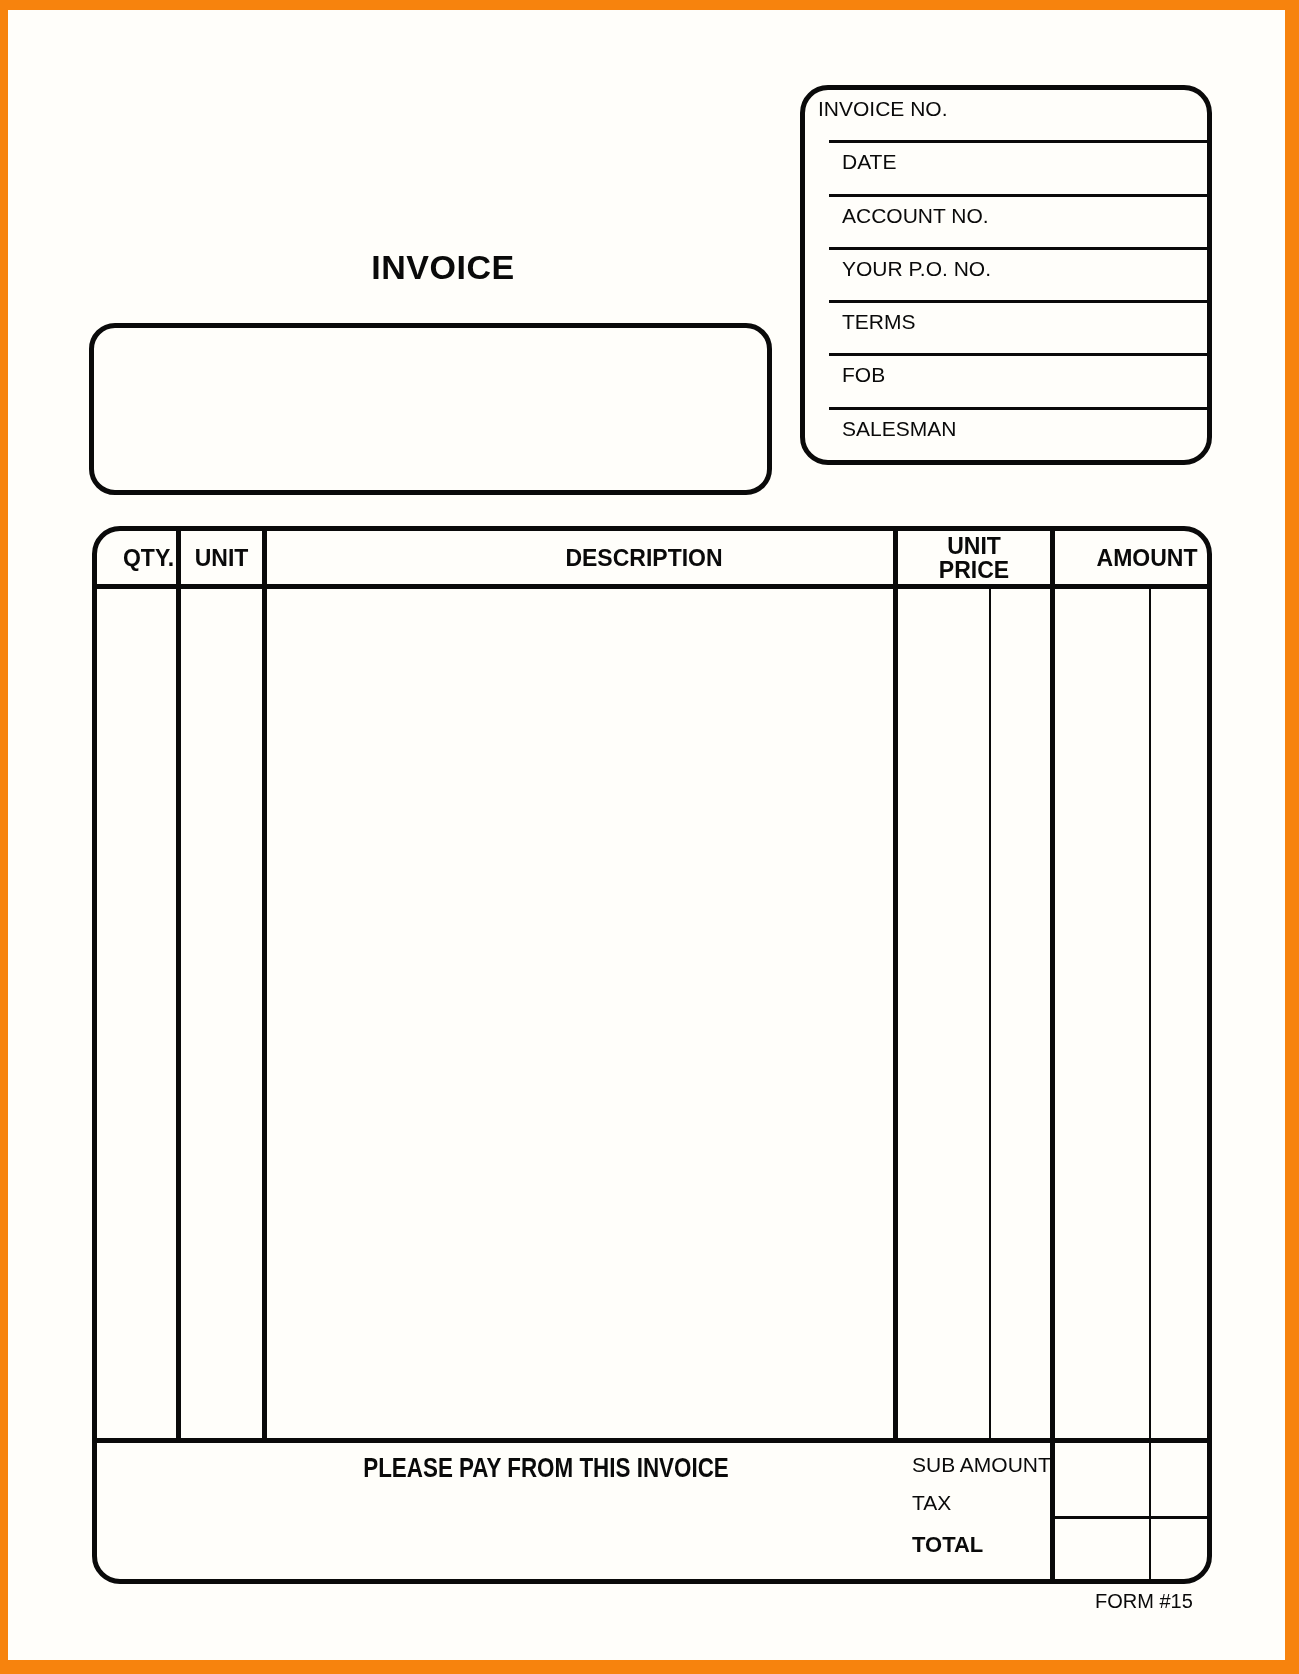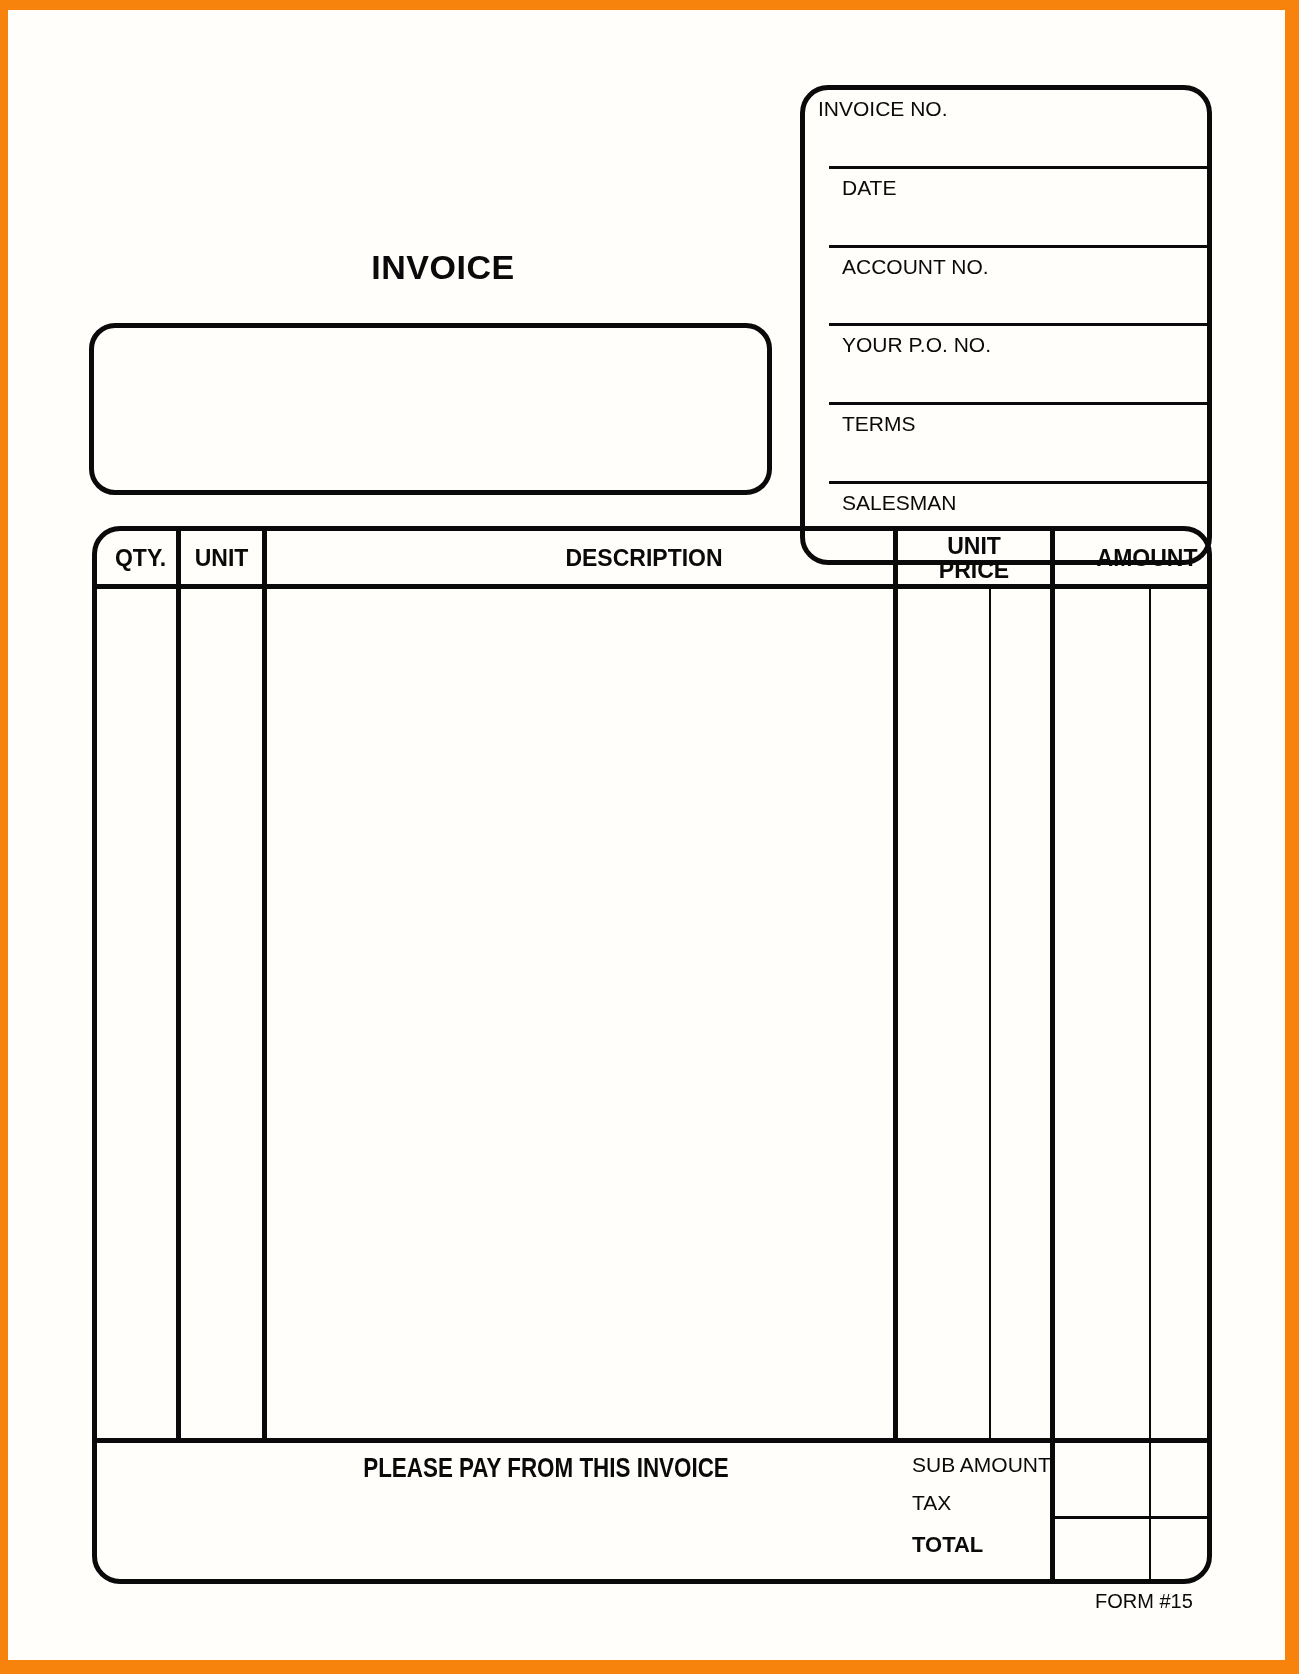--- a/index.html
+++ b/index.html
@@ -18,21 +18,21 @@
   
   .abs { position: absolute; }
 
   .title {
     left: 143px; top: 248px; width: 600px;
     text-align: center;
     font-size: 34px; font-weight: bold; letter-spacing: 0.5px;
   }
 
   .info-box {
-    left: 800px; top: 85px; width: 412px; height: 480px;
+    left: 800px; top: 85px; width: 412px; height: 380px;
     border: 5px solid #0a0a0a; border-radius: 28px;
     box-sizing: border-box;
     display: flex; flex-direction: column;
   }
   .info-row { flex: 1; position: relative; }
   .info-row + .info-row { border-top: 3px solid #0a0a0a; margin-left: 24px; }
   .info-row .lbl {
     position: absolute; left: 13px; top: 7px;
     font-size: 21px;
   }
@@ -60,21 +60,21 @@
   .vline-up-amt    { left: 953px; top: 0; width: 5px; height: 1048px; }
   .vline-amt-cents { left: 1052px; top: 58px; width: 2px; height: 990px; }
   .hline-amt-total { left: 953px; top: 985px; width: 157px; height: 3px; }
 
   .colhead {
     position: absolute; top: 0; height: 53px;
     display: flex; align-items: center; justify-content: center;
     font-size: 23px; font-weight: bold; text-align: center;
     line-height: 24px;
   }
-  .ch-qty    { left: 4px;     width: 79px; }
+  .ch-qty    { left: 12px;     width: 79px; }
   .ch-unit   { left: 84px;  width: 81px; }
   .ch-desc   { left: 170px; width: 754px; }
   .ch-uprice { left: 801px; width: 152px; flex-direction: column; }
   .ch-amount { left: 958px; width: 184px; }
 
   .pay-note {
     left: 149px; top: 921px; width: 600px;
     text-align: center;
     font-size: 28px; font-weight: bold; white-space: nowrap;
     transform: scaleX(0.8);
@@ -108,20 +108,23 @@
   <div class="info-row">
     <span class="lbl">ACCOUNT NO.</span>
   </div>
   <div class="info-row">
     <span class="lbl">YOUR P.O. NO.</span>
   </div>
   <div class="info-row">
     <span class="lbl">TERMS</span>
   </div>
   <div class="info-row">
+    <span class="lbl">FOB</span>
+  </div>
+  <div class="info-row">
     <span class="lbl">SALESMAN</span>
   </div>
 </div>
 
 <div class="abs address-box"></div>
 
 <div class="abs table">
 
   <div class="ln hline-header"></div>
   <div class="ln hline-footer"></div>

